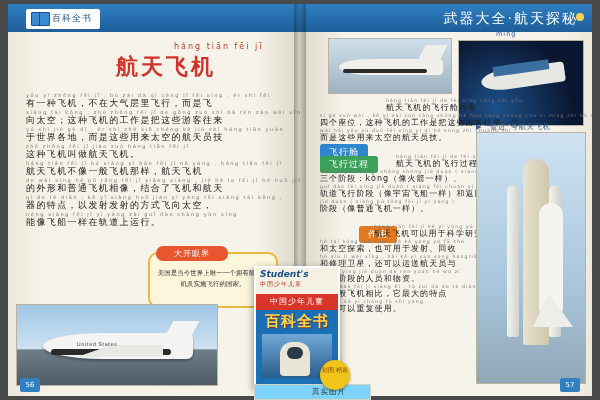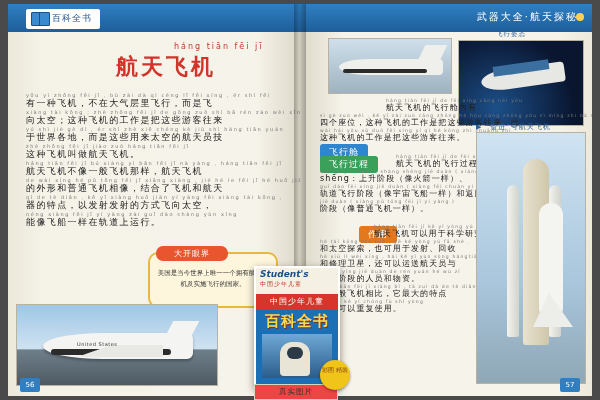--- a/index.html
+++ b/index.html
@@ -46,21 +46,21 @@
     font-size:9px;color:#1b4f86;line-height:16px;letter-spacing:1px;
   }
   .badge-book-icon{
     position:absolute;left:5px;top:3px;width:17px;height:12px;
     background:#3a8ad0;border:1px solid #1b4f86;border-radius:1px;
   }
   .badge-book-icon:after{
     content:"";position:absolute;left:7px;top:0;width:1px;height:12px;background:#1b4f86;
   }
   .hdr-right-title{
-    position:absolute;right:14px;top:6px;font-size:10px;color:#fff;letter-spacing:2px;
+    position:absolute;right:14px;top:6px;font-size:14px;color:#fff;letter-spacing:2px;
   }
   .hdr-dot{
     position:absolute;top:9px;right:8px;width:8px;height:8px;border-radius:50%;
     background:#ffd24d;
   }
   
   .pinyin-title{
     position:absolute;left:118px;top:38px;font-size:8px;color:#c0392b;letter-spacing:2px;padding-left:48px;
   }
   .title-cn{
@@ -232,22 +232,22 @@
   }
   .cover-astro{
     position:absolute;left:18px;top:8px;width:30px;height:34px;
     background:#e8e4d6;border-radius:12px 12px 4px 4px;
   }
   .cover-astro:after{
     content:"";position:absolute;left:7px;top:5px;width:16px;height:12px;background:#2b3a46;border-radius:6px;
   }
   .caption-strip{
     position:absolute;left:246px;top:380px;width:82px;height:14px;
-    background:#ef4444;border:1px solid #d9d3c2;
-    font-size:7.5px;color:#333;text-align:center;line-height:14px;letter-spacing:1px;
+    background:#7dd3fc;border:1px solid #d9d3c2;
+    font-size:7.5px;color:#333;text-align:center;line-height:14px;letter-spacing:1px;padding-left:33px;
   }
   .seal{
     position:absolute;left:312px;top:356px;width:30px;height:30px;border-radius:50%;
     background:#f0c419;color:#8a4b12;font-size:6px;text-align:center;
     line-height:8px;padding-top:6px;box-sizing:border-box;
     box-shadow:0 1px 3px rgba(0,0,0,.4);
   }
 </style>
 </head>
 <body>
@@ -324,47 +324,47 @@
       <div class="photo-shuttle-top">
         <div class="body"></div>
         <div class="tail"></div>
         <div class="stripe"></div>
       </div>
 
       <div class="photo-orbit">
         <div class="craft"></div>
         <div class="bay"></div>
       </div>
-      <div class="r-caption" style="left:196px;top:26px;">飞行姿态</div>
+      <div class="r-caption" style="left:196px;top:26px;">míng</div>
 
       <div class="label-pill" style="left:20px;top:96px;margin-top:44px;">飞行舱</div>
       <div class="r-txt" style="left:86px;top:94px;width:196px;">
         <div class="r-line">
           <span class="py">háng tiān fēi jī de fēi xíng cāng nèi yǒu</span>
           <span class="cn">航天飞机的飞行舱内有</span>
         </div>
         <div class="r-line" style="margin-left:-66px;">
           <span class="py">sì gè zuò wèi , kě yǐ zài zuò cāng zhōng hé hòu cāng zhōng yǒu sì míng zhì bā míng , cǐ</span>
           <span class="cn">四个座位，这种飞机的工作是把这些游客往来，此</span>
         </div>
         <div class="r-line" style="margin-left:-66px;">
           <span class="py">wài hái yǒu xǔ duō fēi xíng yí qì hé kòng zhì zhuāng zhì</span>
-          <span class="cn">这种飞机的工作是把这些游客往来。</span>
+          <span class="cn">而是这些用来太空的航天员技。</span>
         </div>
       </div>
 
       <div class="label-pill green" style="left:20px;top:152px;">飞行过程</div>
       <div class="r-txt" style="left:20px;top:150px;width:150px;">
         <div class="r-line" style="margin-left:76px;">
           <span class="py">háng tiān fēi jī de fēi xíng guò chéng fēn wéi</span>
           <span class="cn">航天飞机的飞行过程分为</span>
         </div>
         <div class="r-line">
           <span class="py">sān gè jiē duàn : shàng shēng jiē duàn ( xiàng huǒ jiàn yí yàng ) ,</span>
-          <span class="cn">shēng：上升阶段（像火箭一样）、</span>
+          <span class="cn">三个阶段：kòng（像火箭一样）、</span>
         </div>
         <div class="r-line">
           <span class="py">guǐ dào fēi xíng jiē duàn ( xiàng fēi chuán yí yàng ) hé zài rù</span>
           <span class="cn">轨道飞行阶段（像宇宙飞船一样）和返回</span>
         </div>
         <div class="r-line">
           <span class="py">jiē duàn ( xiàng pǔ tōng fēi jī yí yàng )</span>
           <span class="cn">阶段（像普通飞机一样）。</span>
         </div>
       </div>

